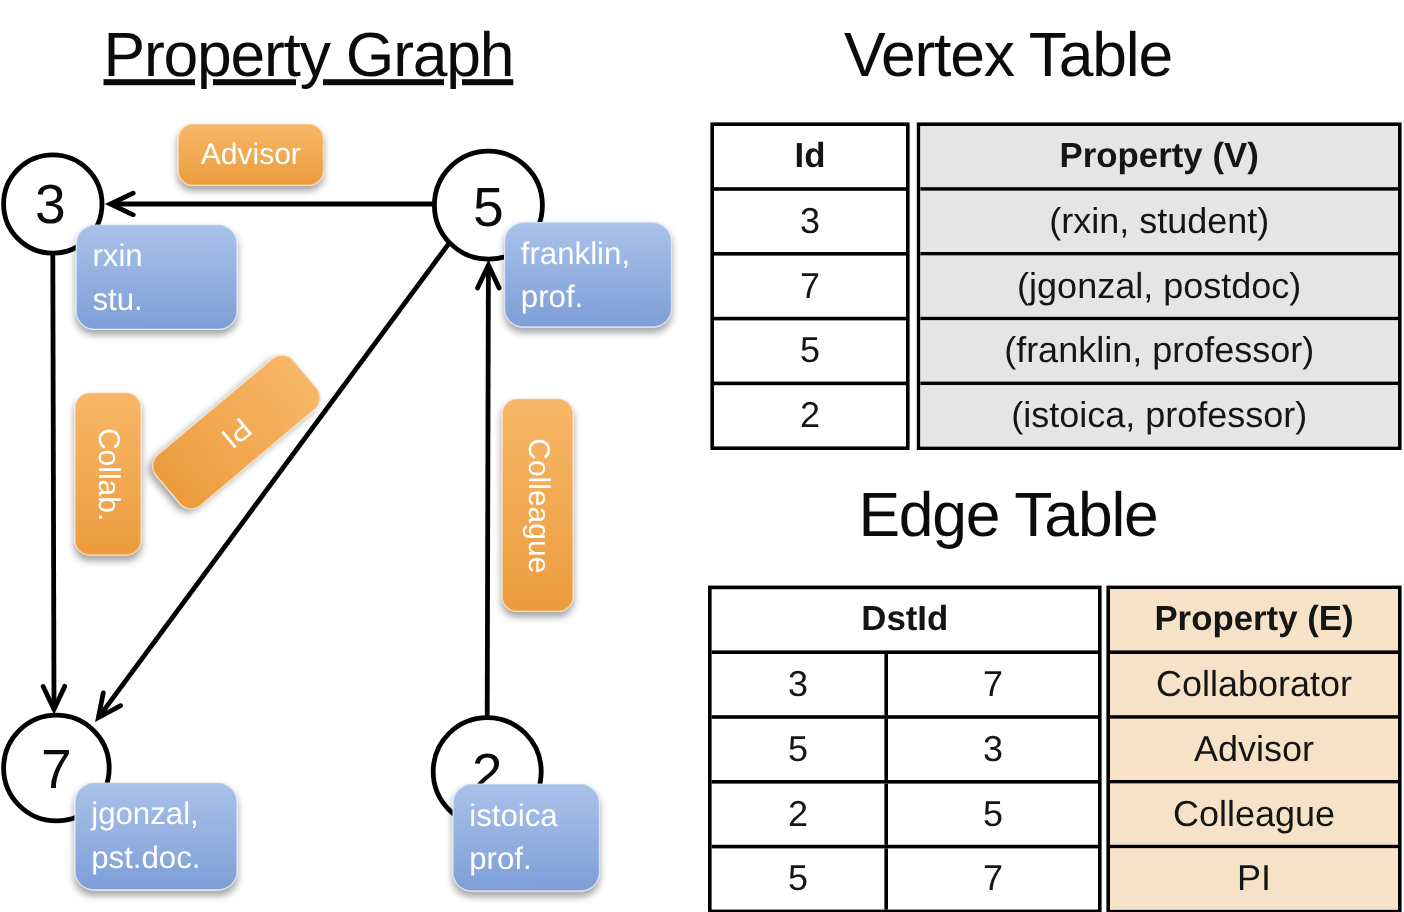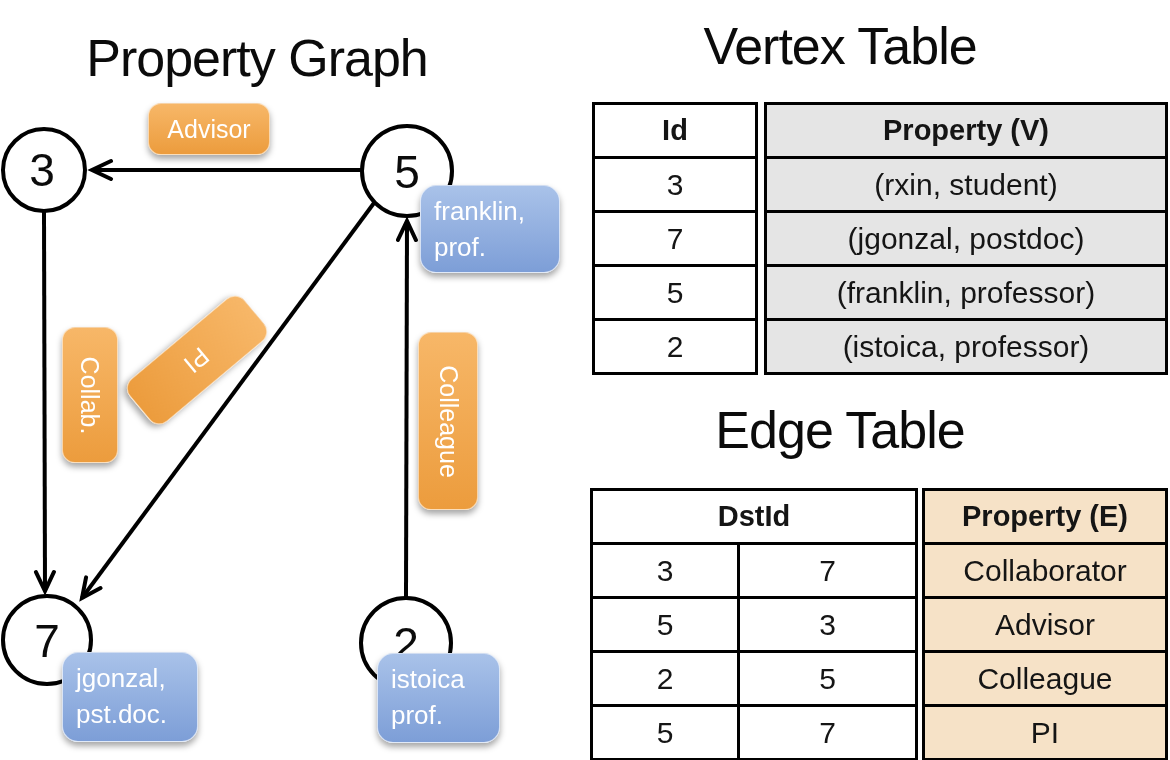--- a/index.html
+++ b/index.html
@@ -8,21 +8,21 @@
   #stage {
     position:relative; width:1170px; height:760px; background:#ffffff;
     overflow:hidden; color:#111;
   }
 
   
   .big-title {
     position:absolute; text-align:center; font-size:52px; font-weight:400;
     letter-spacing:-1px; color:#0b0b0b;
   }
-  #graph-title  { left:0;   top:28px;  width:514px; }
+  #graph-title  { left:0;   top:16px;  width:514px;text-decoration:underline; }
   #vertex-title { left:585px; top:16px;  width:510px; }
   #edge-title   { left:585px; top:400px; width:510px; }
 
   
   #graph-svg { position:absolute; left:0; top:0; }
 
   .node-num {
     position:absolute; width:60px; height:60px; display:flex;
     align-items:center; justify-content:center;
     font-size:46px; color:#0b0b0b; transform:translate(-50%,-50%);
@@ -105,20 +105,24 @@
   <div class="edge-label" style="left:62px; top:327px; width:56px; height:136px;">
     <span class="vtext">Collab.</span>
   </div>
   <div class="edge-label" style="left:169px; top:285px; width:56px; height:150px; transform:rotate(50deg);">
     <span class="vtext">PI</span>
   </div>
   <div class="edge-label" style="left:418px; top:332px; width:60px; height:178px;">
     <span class="vtext">Colleague</span>
   </div>
 
+  <div class="prop-box" style="left:63px; top:187px; width:135px; height:88px;">
+    <div>rxin</div>
+    <div>stu.</div>
+  </div>
   <div class="prop-box" style="left:420px; top:185px; width:140px; height:88px;">
     <div>franklin,</div>
     <div>prof.</div>
   </div>
   <div class="prop-box" style="left:62px; top:652px; width:136px; height:90px;">
     <div>jgonzal,</div>
     <div>pst.doc.</div>
   </div>
   <div class="prop-box" style="left:377px; top:653px; width:123px; height:90px;">
     <div>istoica</div>

